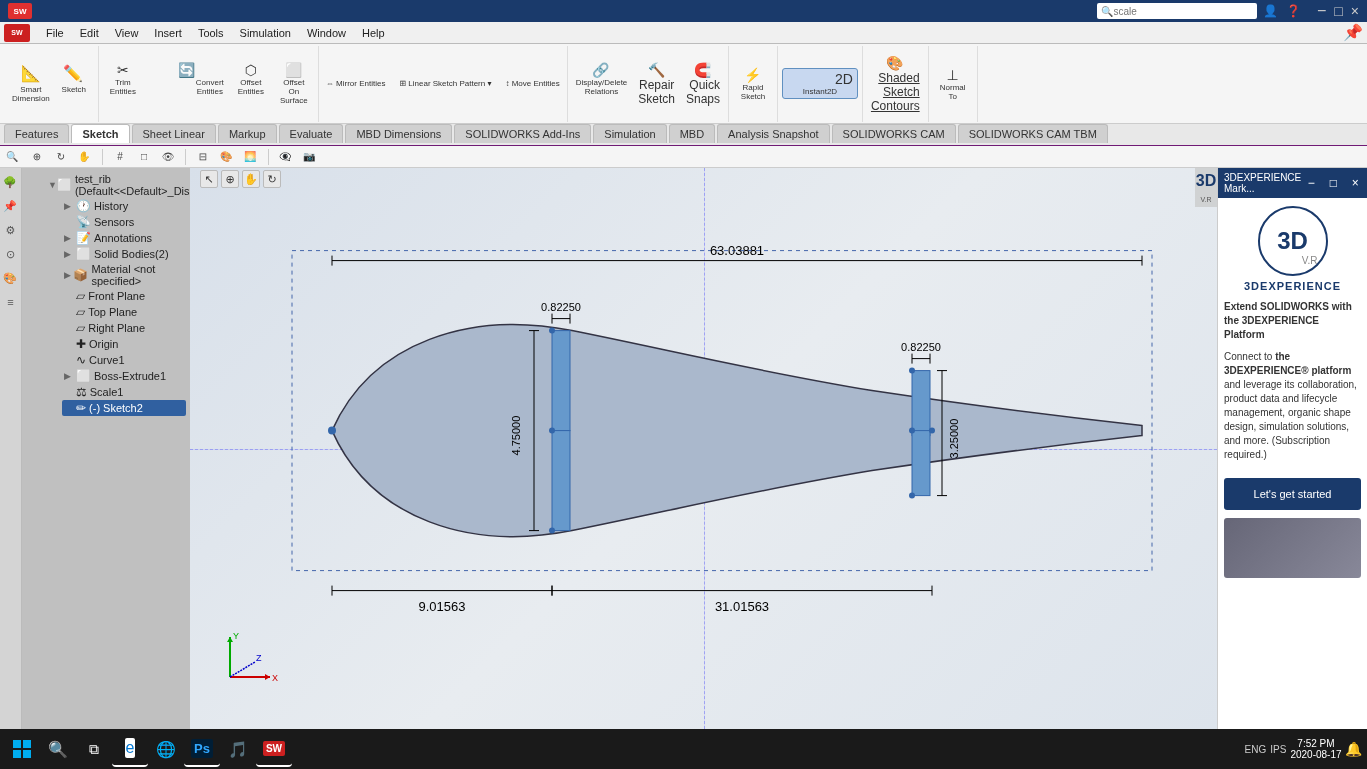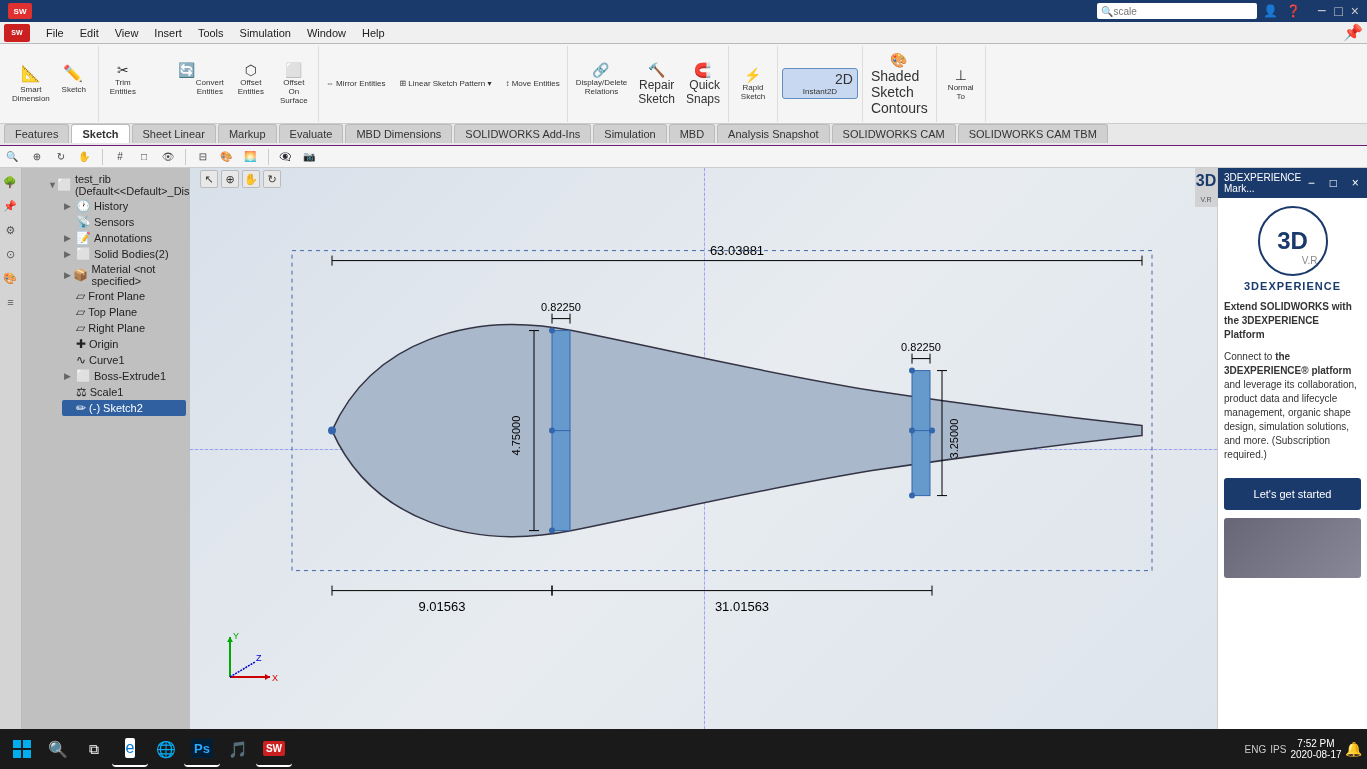--- a/index.html
+++ b/index.html
@@ -442,21 +442,21 @@
   <div class="toolbar-group">
     <div class="toolbar-btn active">
       <span style="font-size:14px;margin-left:48px;">2D</span>
       <span style="font-size:8px;">Instant2D</span>
     </div>
   </div>
 
   <div class="toolbar-group">
     <div class="toolbar-btn">
       <span style="font-size:14px;">🎨</span>
-      <span style="font-size:14px;text-align:left;">Shaded<br>Sketch<br>Contours</span>
+      <span style="font-size:12px;text-align:right;text-decoration:underline;">Shaded<br>Sketch<br>Contours</span>
     </div>
   </div>
 
   <div class="toolbar-group">
     <div class="toolbar-btn">
       <span style="font-size:14px;">⊥</span>
       <span style="font-size:8px;text-align:center;">Normal<br>To</span>
     </div>
   </div>
 </div>

